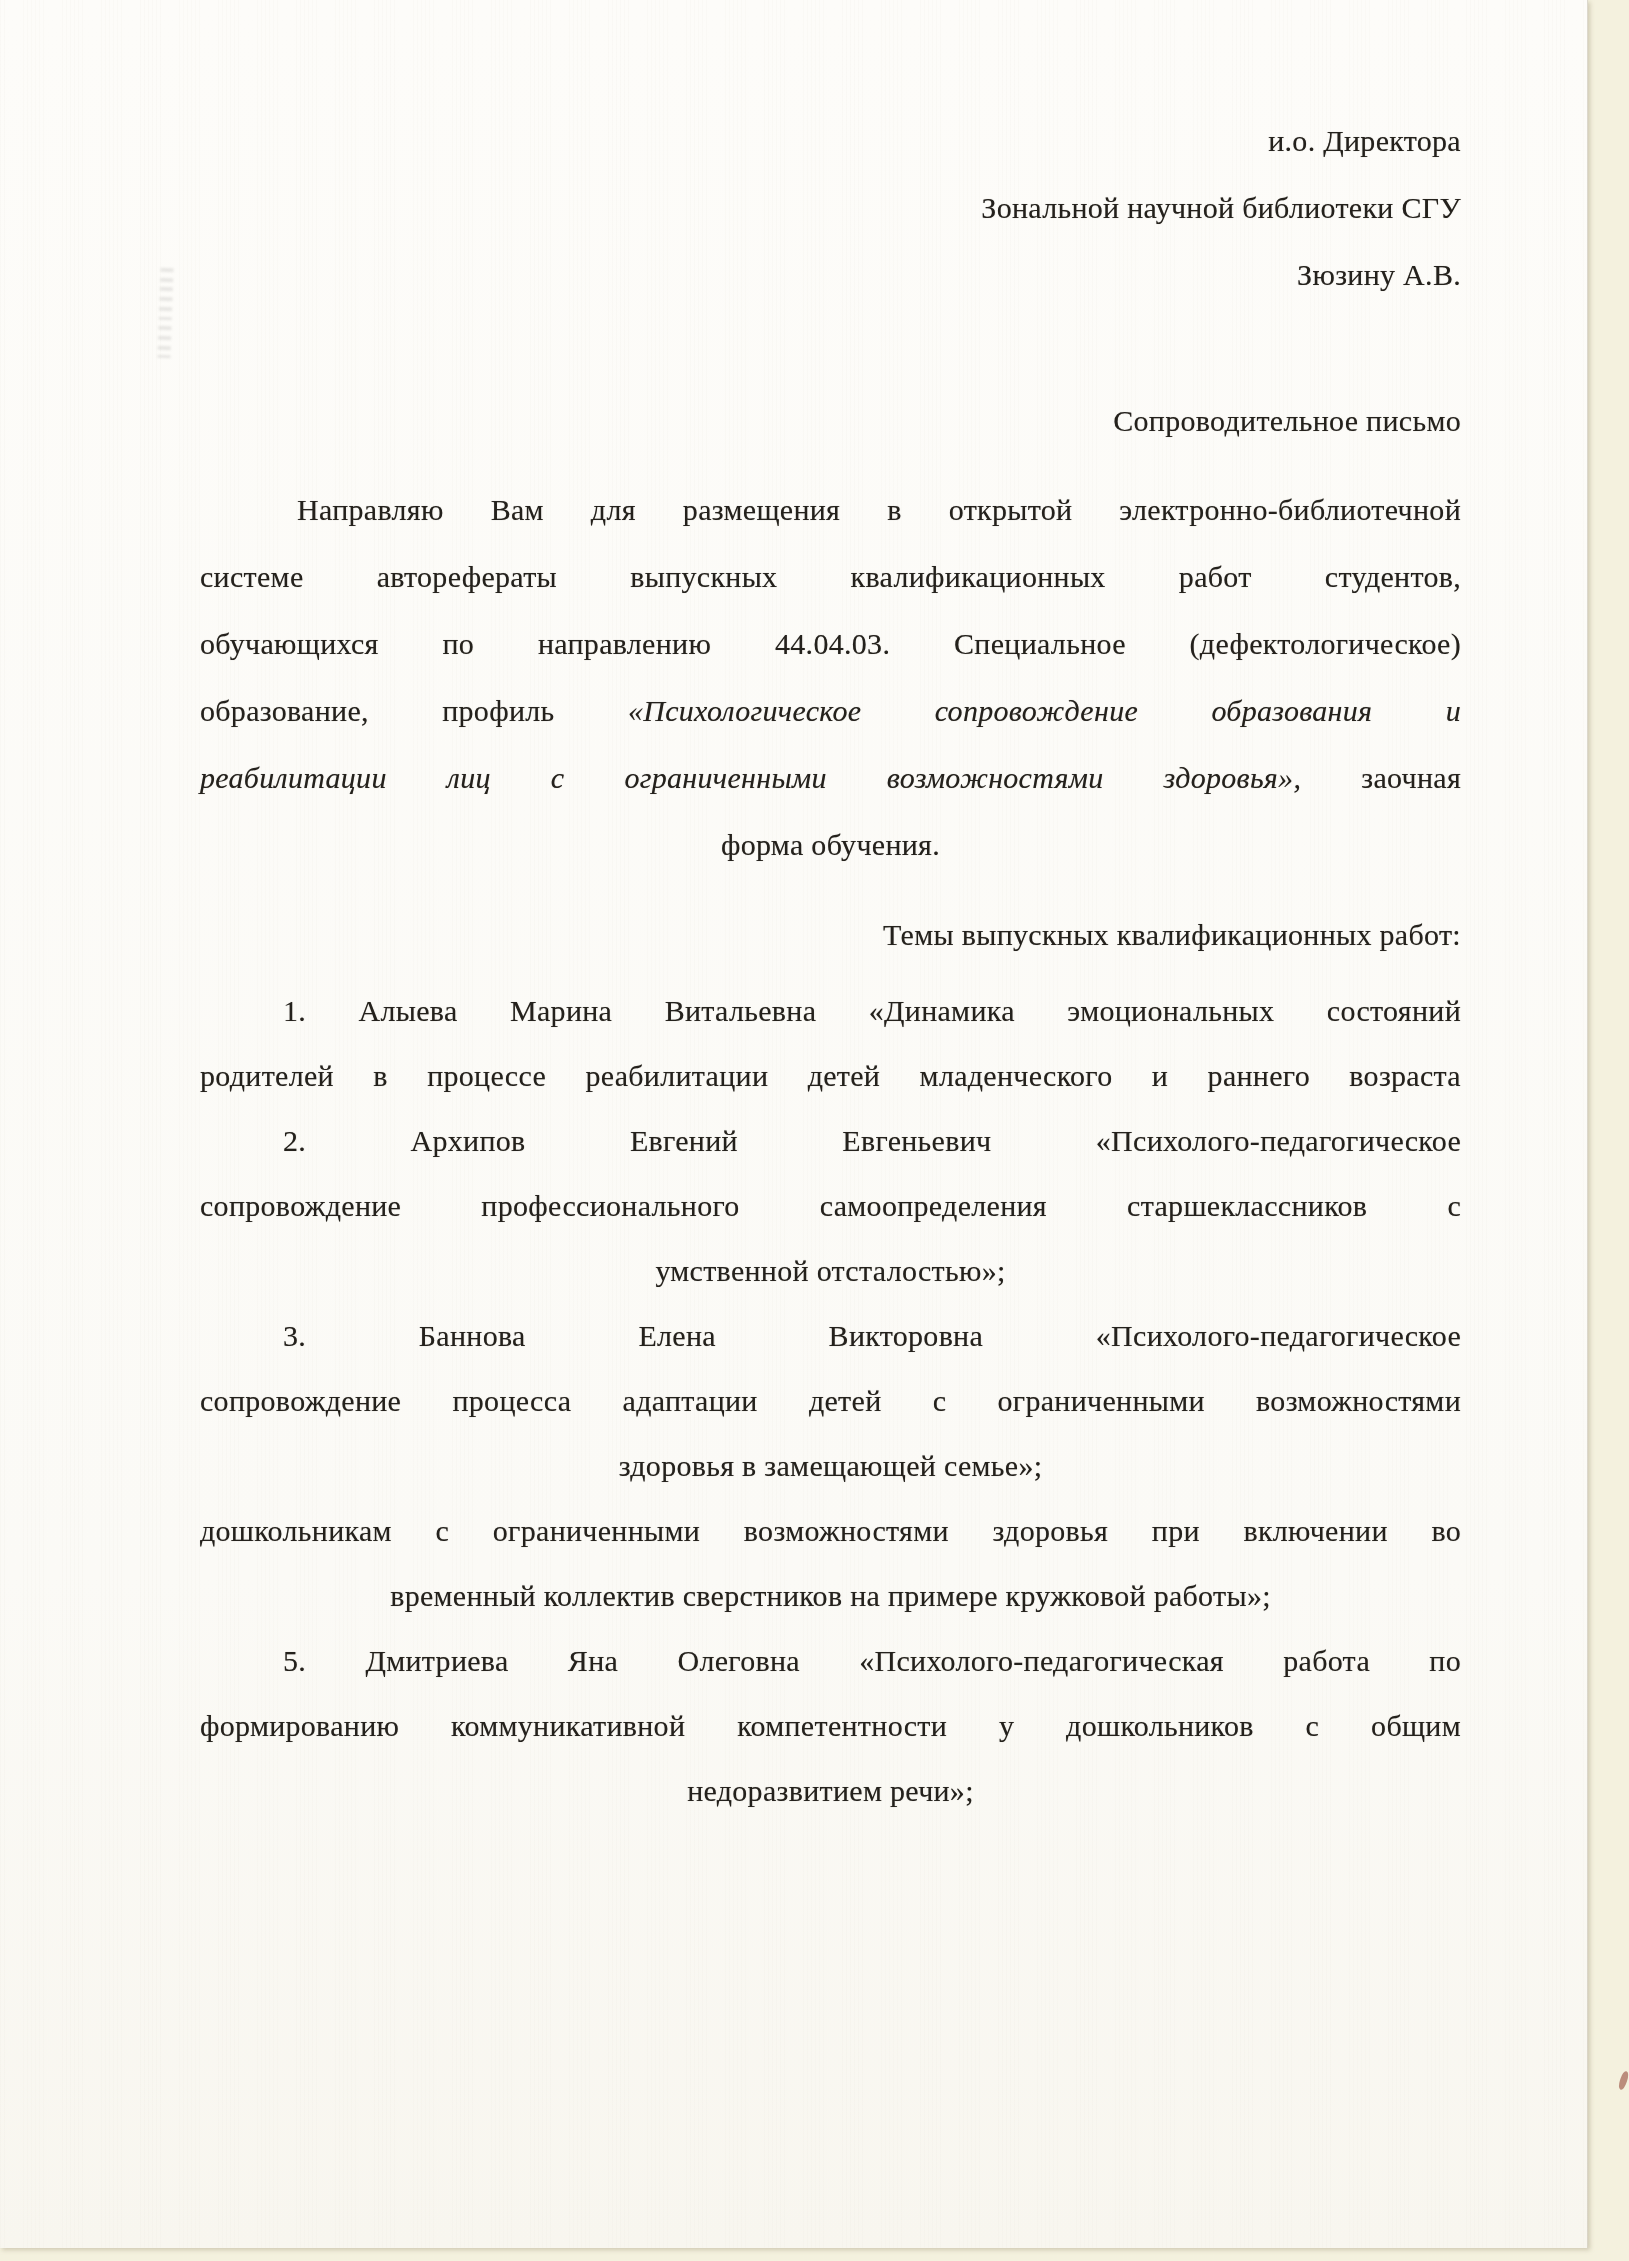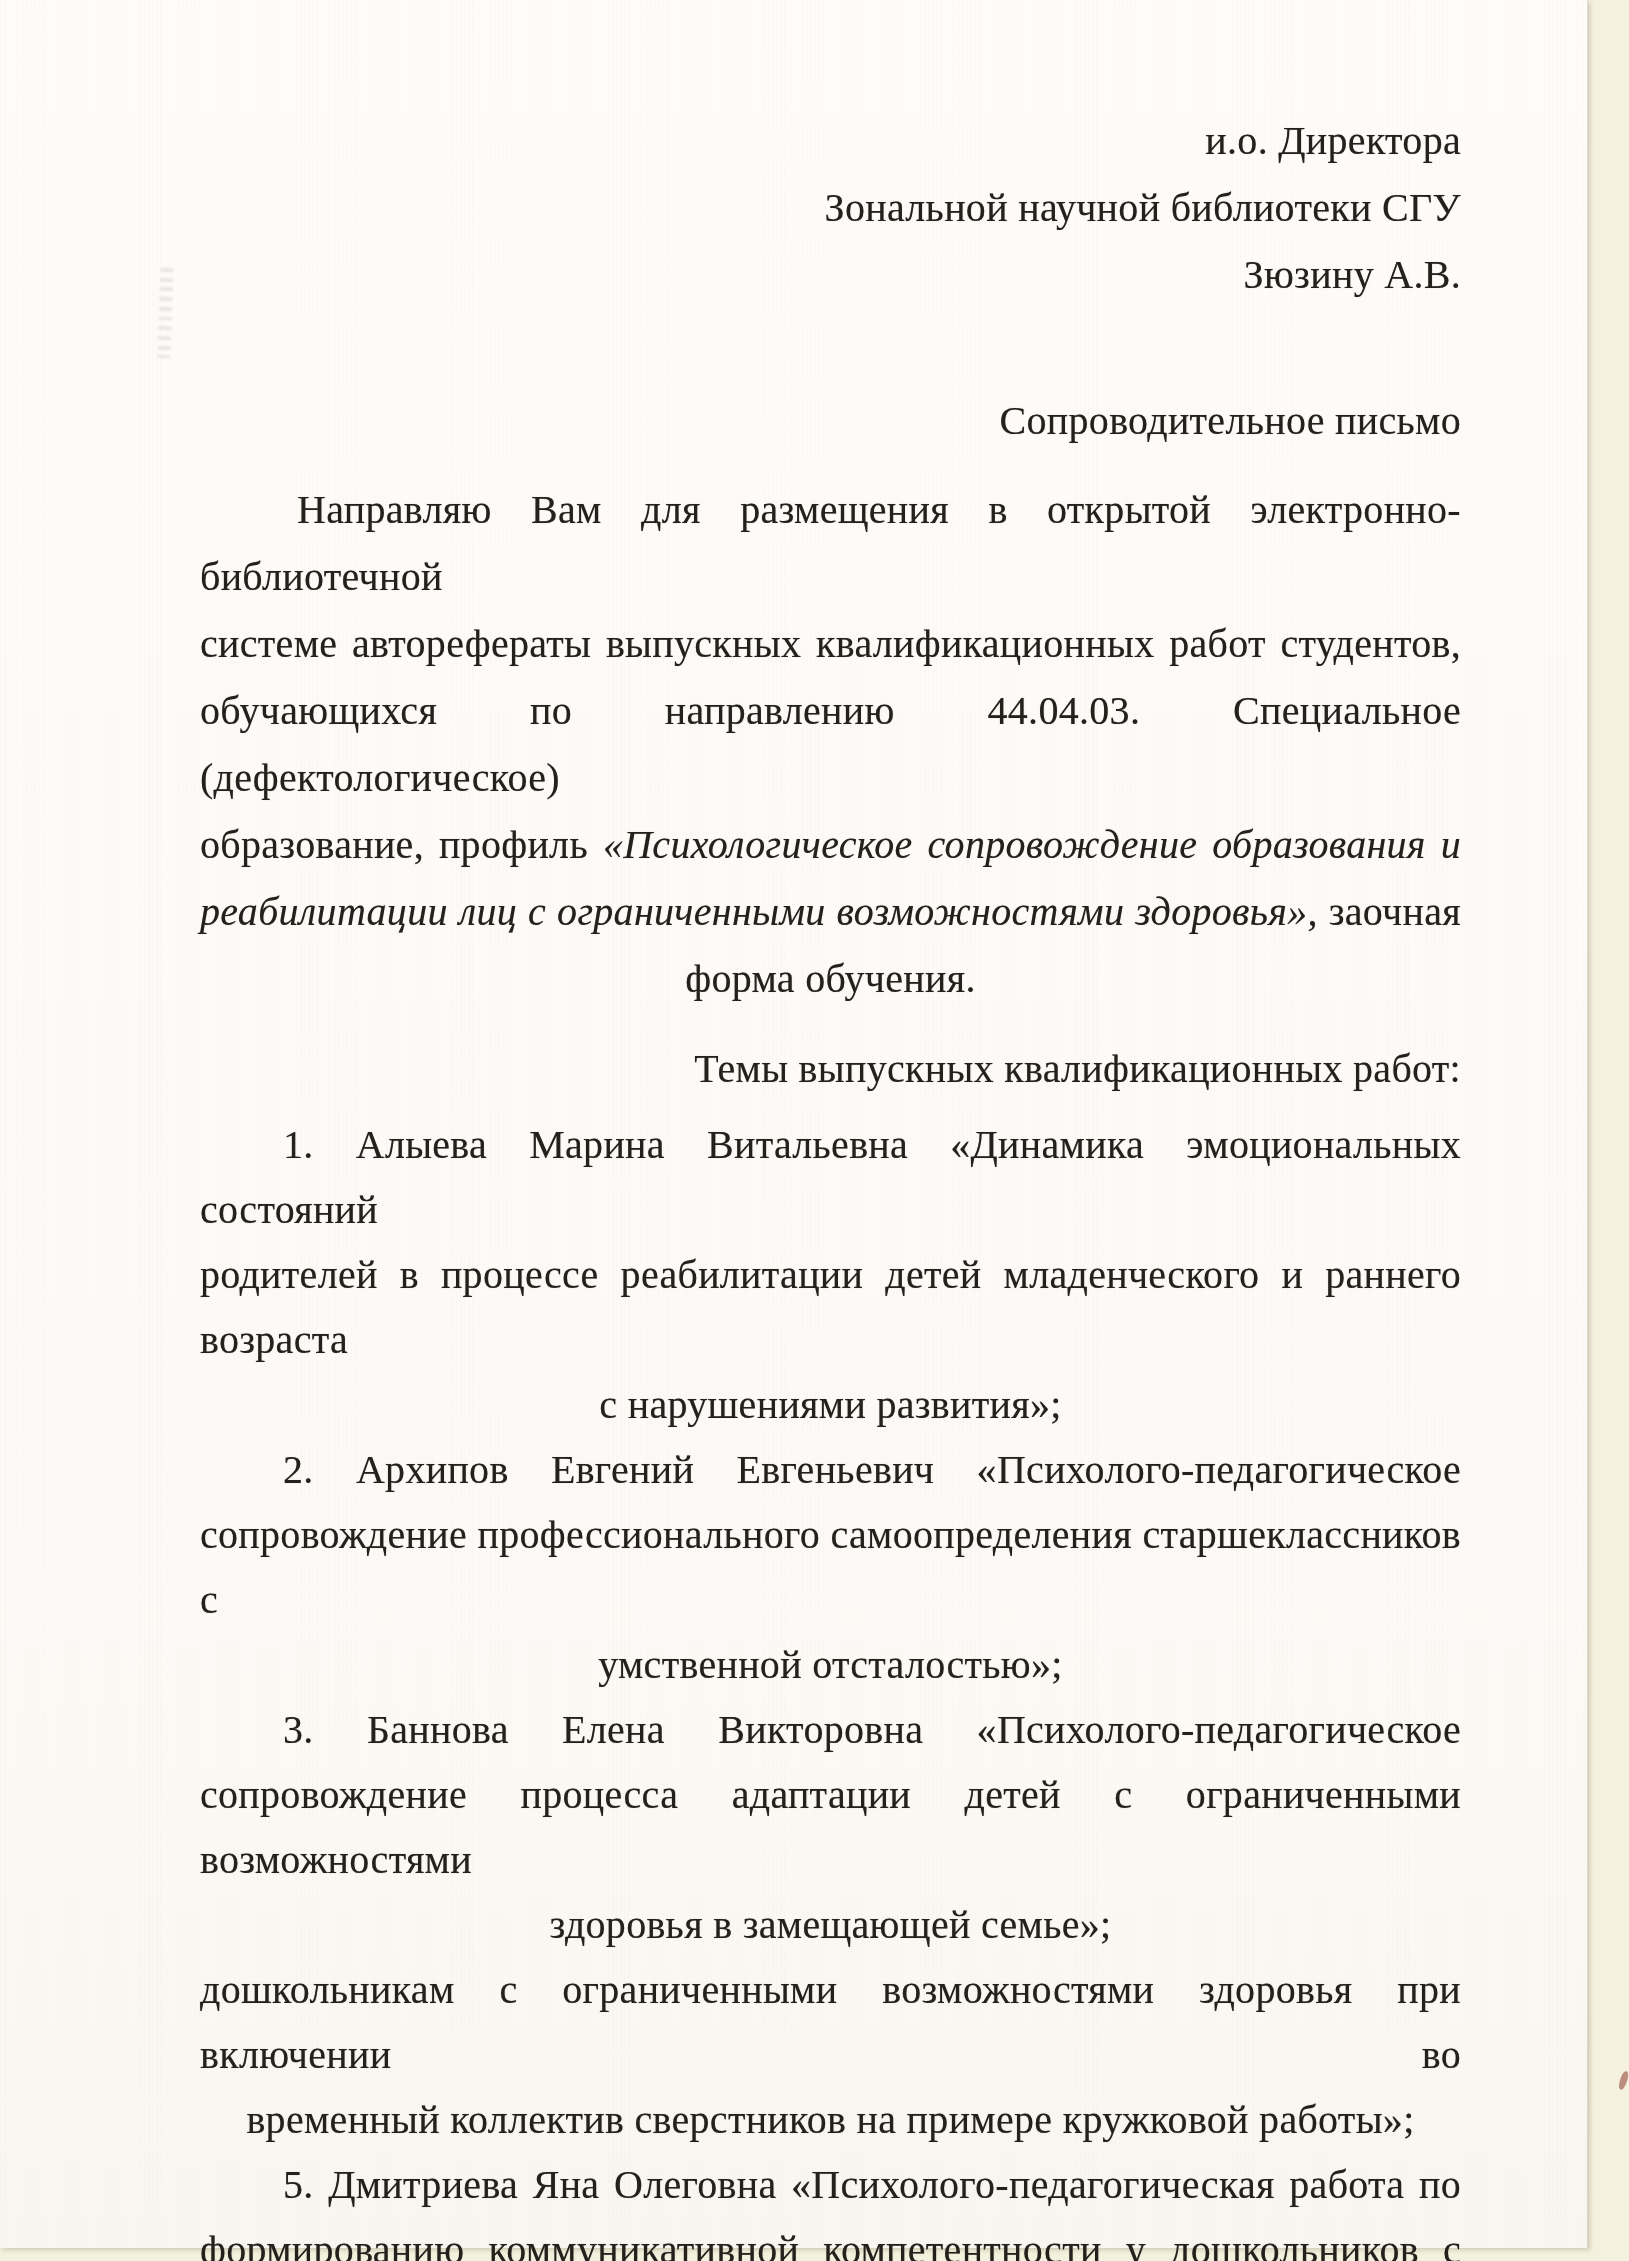--- a/index.html
+++ b/index.html
@@ -29,21 +29,21 @@
   }
   .doc {
     position: absolute;
     left: 0;
     top: 0;
     width: 1630px;
     height: 1891px;
     box-sizing: border-box;
     padding: 0 169px 2px 200px;
     color: var(--ink, #24211c);
-    font-size: 40px;
+    font-size: 30px;
     line-height: 67px;
     letter-spacing: 0.3px;
     text-shadow: 0 0 0.8px rgba(55,50,45,0.45);
   }
   .recipient { margin-top: 107px; text-align: right; }
   .title     { margin-top: 79px; text-align: right; }
   .intro     { margin-top: 22px; }
   .works-heading { margin-top: 23px; text-align: right; }
   .works     { margin-top: 10.3px; }
   .works .jl, .works .pl { line-height: 65px; }
@@ -112,21 +112,20 @@
     <div class="pl">форма обучения.</div>
   </div>
 
   <div class="works-heading">Темы выпускных квалификационных работ:</div>
 
   <div class="works">
 
     <div class="item">
       <div class="jl first2">1. Алыева Марина Витальевна «Динамика эмоциональных состояний</div>
       <div class="jl">родителей в процессе реабилитации детей младенческого и раннего возраста</div>
-      <div class="pl">с нарушениями развития»;</div>
     </div>
 
     <div class="item">
       <div class="jl first2">2. Архипов Евгений Евгеньевич «Психолого-педагогическое</div>
       <div class="jl">сопровождение профессионального самоопределения старшеклассников с</div>
       <div class="pl">умственной отсталостью»;</div>
     </div>
 
     <div class="item">
       <div class="jl first2">3. Баннова Елена Викторовна «Психолого-педагогическое</div>

